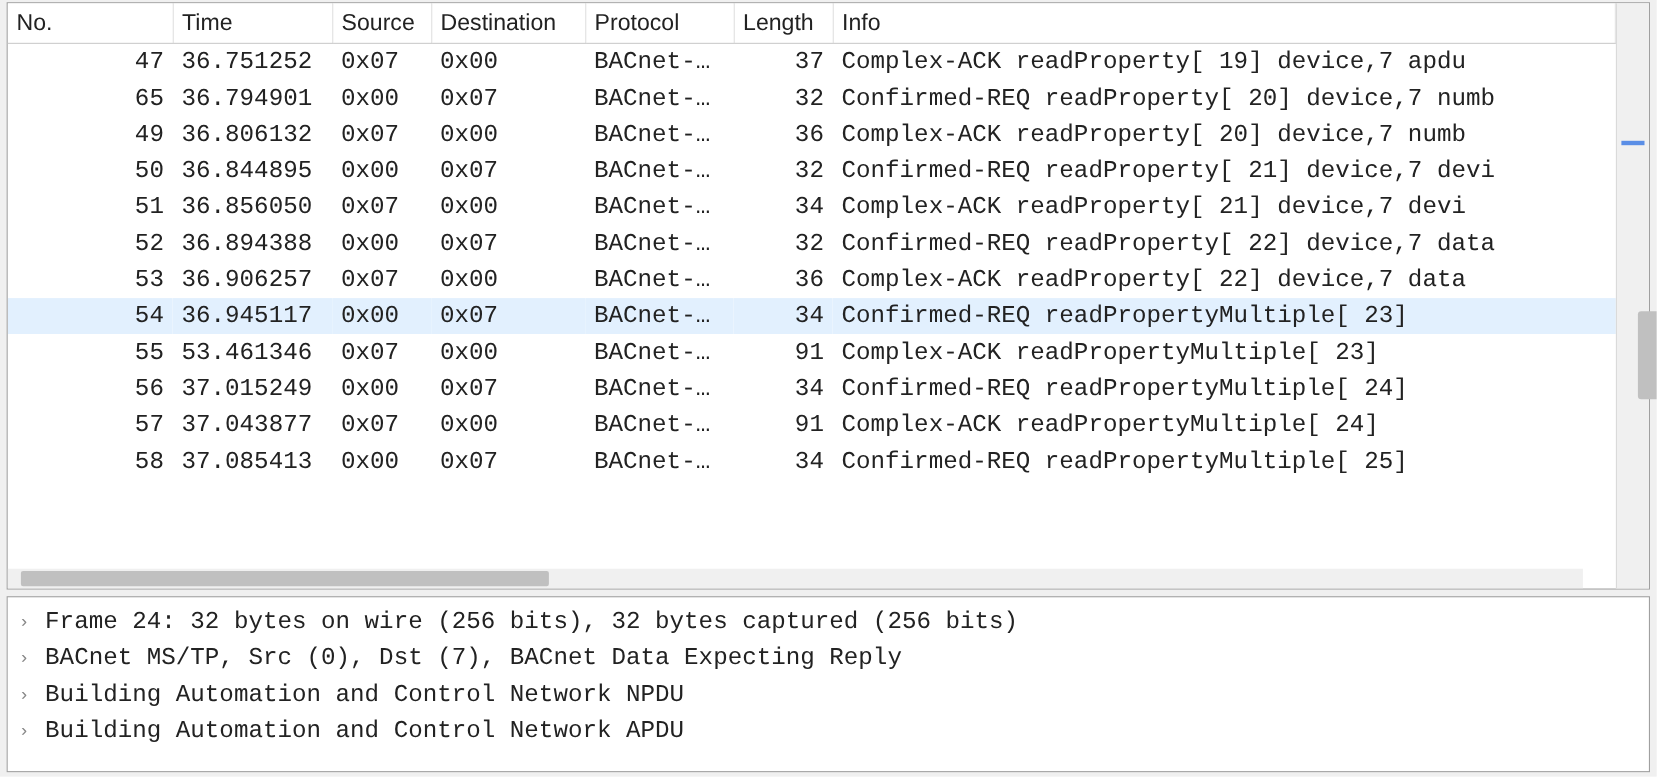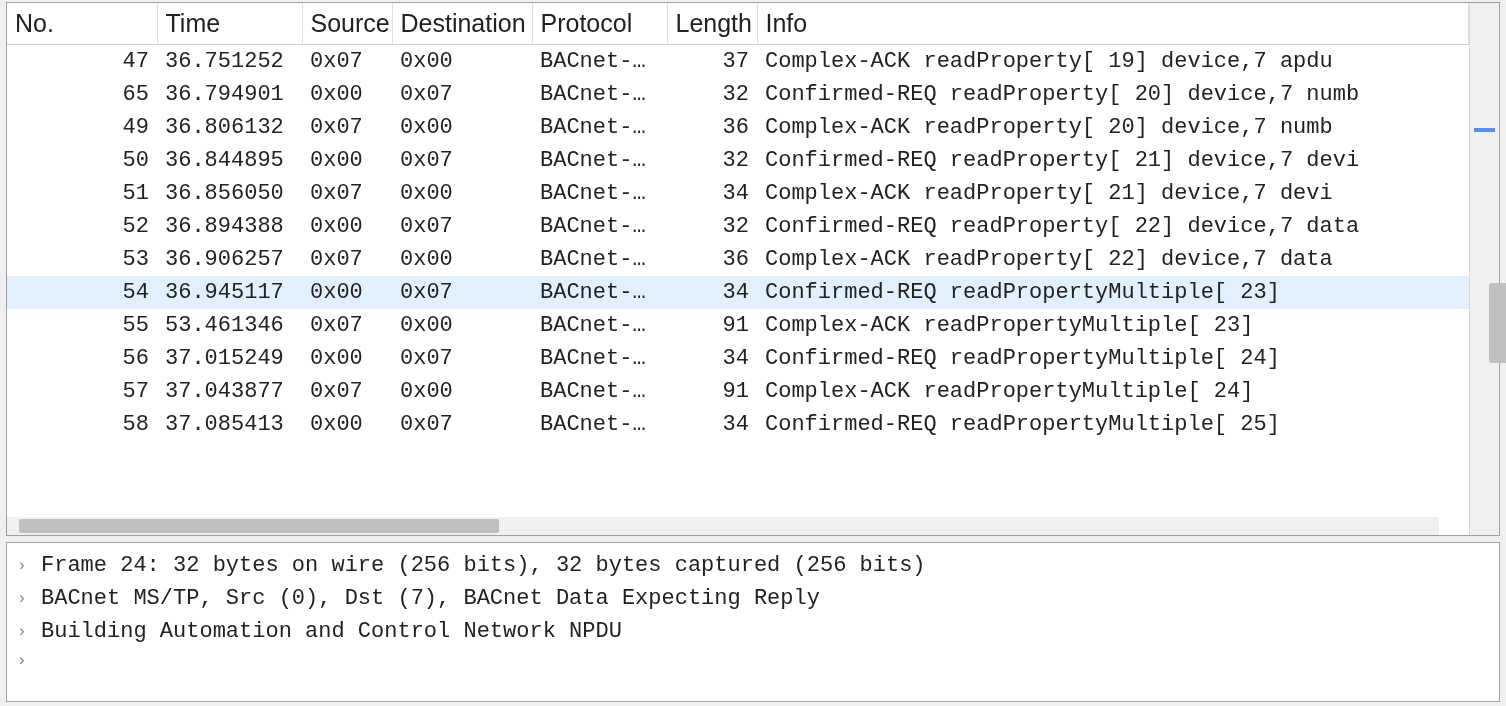--- a/index.html
+++ b/index.html
@@ -74,21 +74,21 @@
     position: relative;
   }
   .packet-table {
     width: 100%;
     border-collapse: collapse;
     table-layout: fixed;
   }
   .packet-table th {
     text-align: left;
     font-weight: 400;
-    font-size: 25px;
+    font-size: 21px;
     color: #222;
     padding: 6px 4px 6px 8px;
     border-right: 1px solid #e0e0e0;
     border-bottom: 1px solid #d0d0d0;
     background: #fff;
     white-space: nowrap;
     overflow: hidden;
   }
   .packet-table td {
     font-family: Consolas, "Courier New", monospace;
@@ -324,16 +324,17 @@
       <div class="detail-row">
         <span class="chevron">›</span>
         <span>BACnet MS/TP, Src (0), Dst (7), BACnet Data Expecting Reply</span>
       </div>
       <div class="detail-row">
         <span class="chevron">›</span>
         <span>Building Automation and Control Network NPDU</span>
       </div>
       <div class="detail-row">
         <span class="chevron">›</span>
+        <span>Building Automation and Control Network APDU</span>
       </div>
     </div>
 
 </div>
 
 </body></html>

